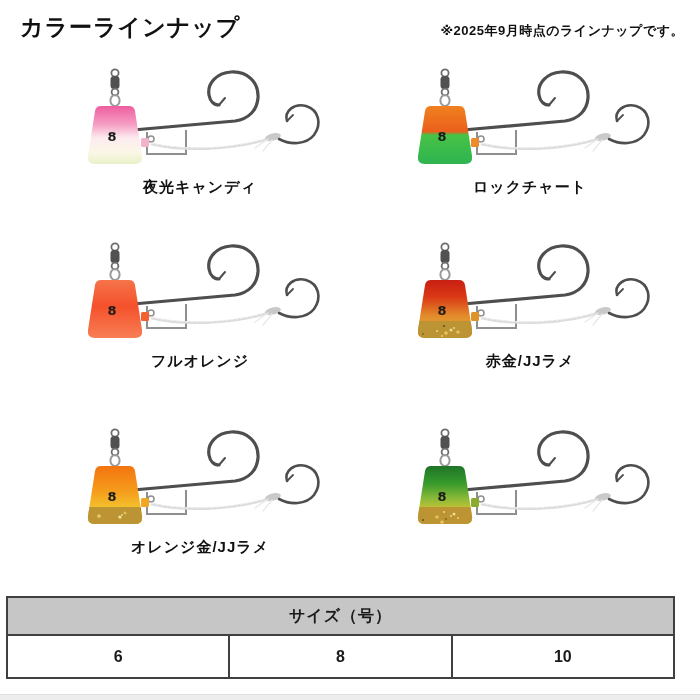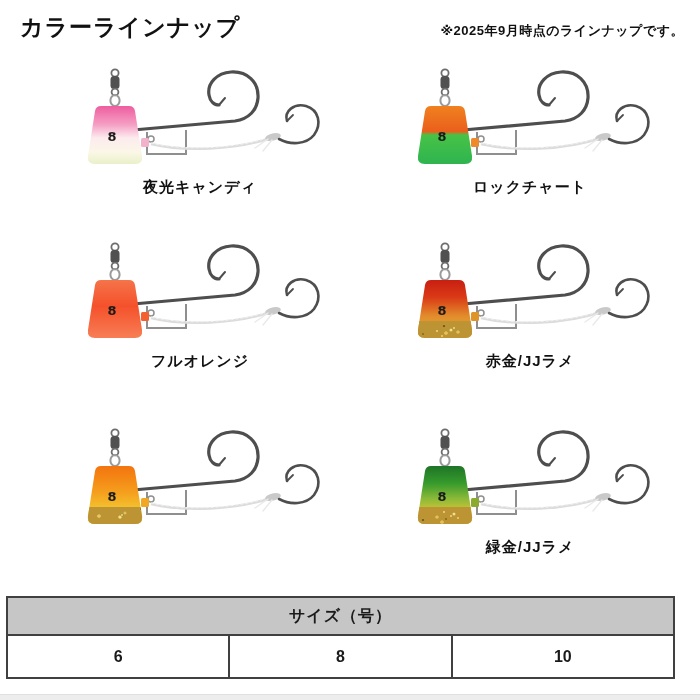--- a/index.html
+++ b/index.html
@@ -277,20 +277,21 @@
           <circle cx="37" cy="87" r="1.6" fill="#7c5f17"></circle>
           <circle cx="14" cy="88" r="1.1" fill="#e2c254"></circle>
           <circle cx="35" cy="89" r="1.6" fill="#f3e087"></circle>
           <circle cx="56" cy="81" r="1.1" fill="#7c5f17"></circle>
           <circle cx="40" cy="85" r="1.6" fill="#e2c254"></circle>
           <circle cx="37" cy="87" r="1.1" fill="#f3e087"></circle>
         </g>
         <text x="27" y="73" font-size="13" font-weight="bold" fill="#1a1a1a" text-anchor="middle" font-family="DejaVu Sans, sans-serif">8</text>
       </svg>
     </div>
+  <figcaption class="product-label">オレンジ金/JJラメ</figcaption>
 </figure>
 
 <figure class="cell c5">
   <div class="rig">
       <svg viewBox="0 0 250 100" width="250" height="100">
         <defs>
           <linearGradient id="grad5" x1="0" y1="38" x2="0" y2="96" gradientUnits="userSpaceOnUse">
             <stop offset="0" stop-color="#1e7427"></stop>
             <stop offset="0.3" stop-color="#379b2c"></stop>
             <stop offset="0.55" stop-color="#87b838"></stop>
@@ -338,21 +339,20 @@
           <circle cx="8" cy="92" r="1.6" fill="#7c5f17"></circle>
           <circle cx="43" cy="90" r="1.1" fill="#e2c254"></circle>
           <circle cx="39" cy="86" r="1.6" fill="#f3e087"></circle>
           <circle cx="31" cy="91" r="1.1" fill="#7c5f17"></circle>
           <circle cx="22" cy="89" r="1.6" fill="#e2c254"></circle>
           <circle cx="29" cy="84" r="1.1" fill="#f3e087"></circle>
         </g>
         <text x="27" y="73" font-size="13" font-weight="bold" fill="#1a1a1a" text-anchor="middle" font-family="DejaVu Sans, sans-serif">8</text>
       </svg>
     </div>
-  <figcaption class="product-label">緑金/JJラメ</figcaption>
 </figure>
 
 <table class="size-table">
   <thead>
     <tr>
       <th colspan="3">サイズ（号）</th>
     </tr>
   </thead>
   <tbody>
     <tr>

